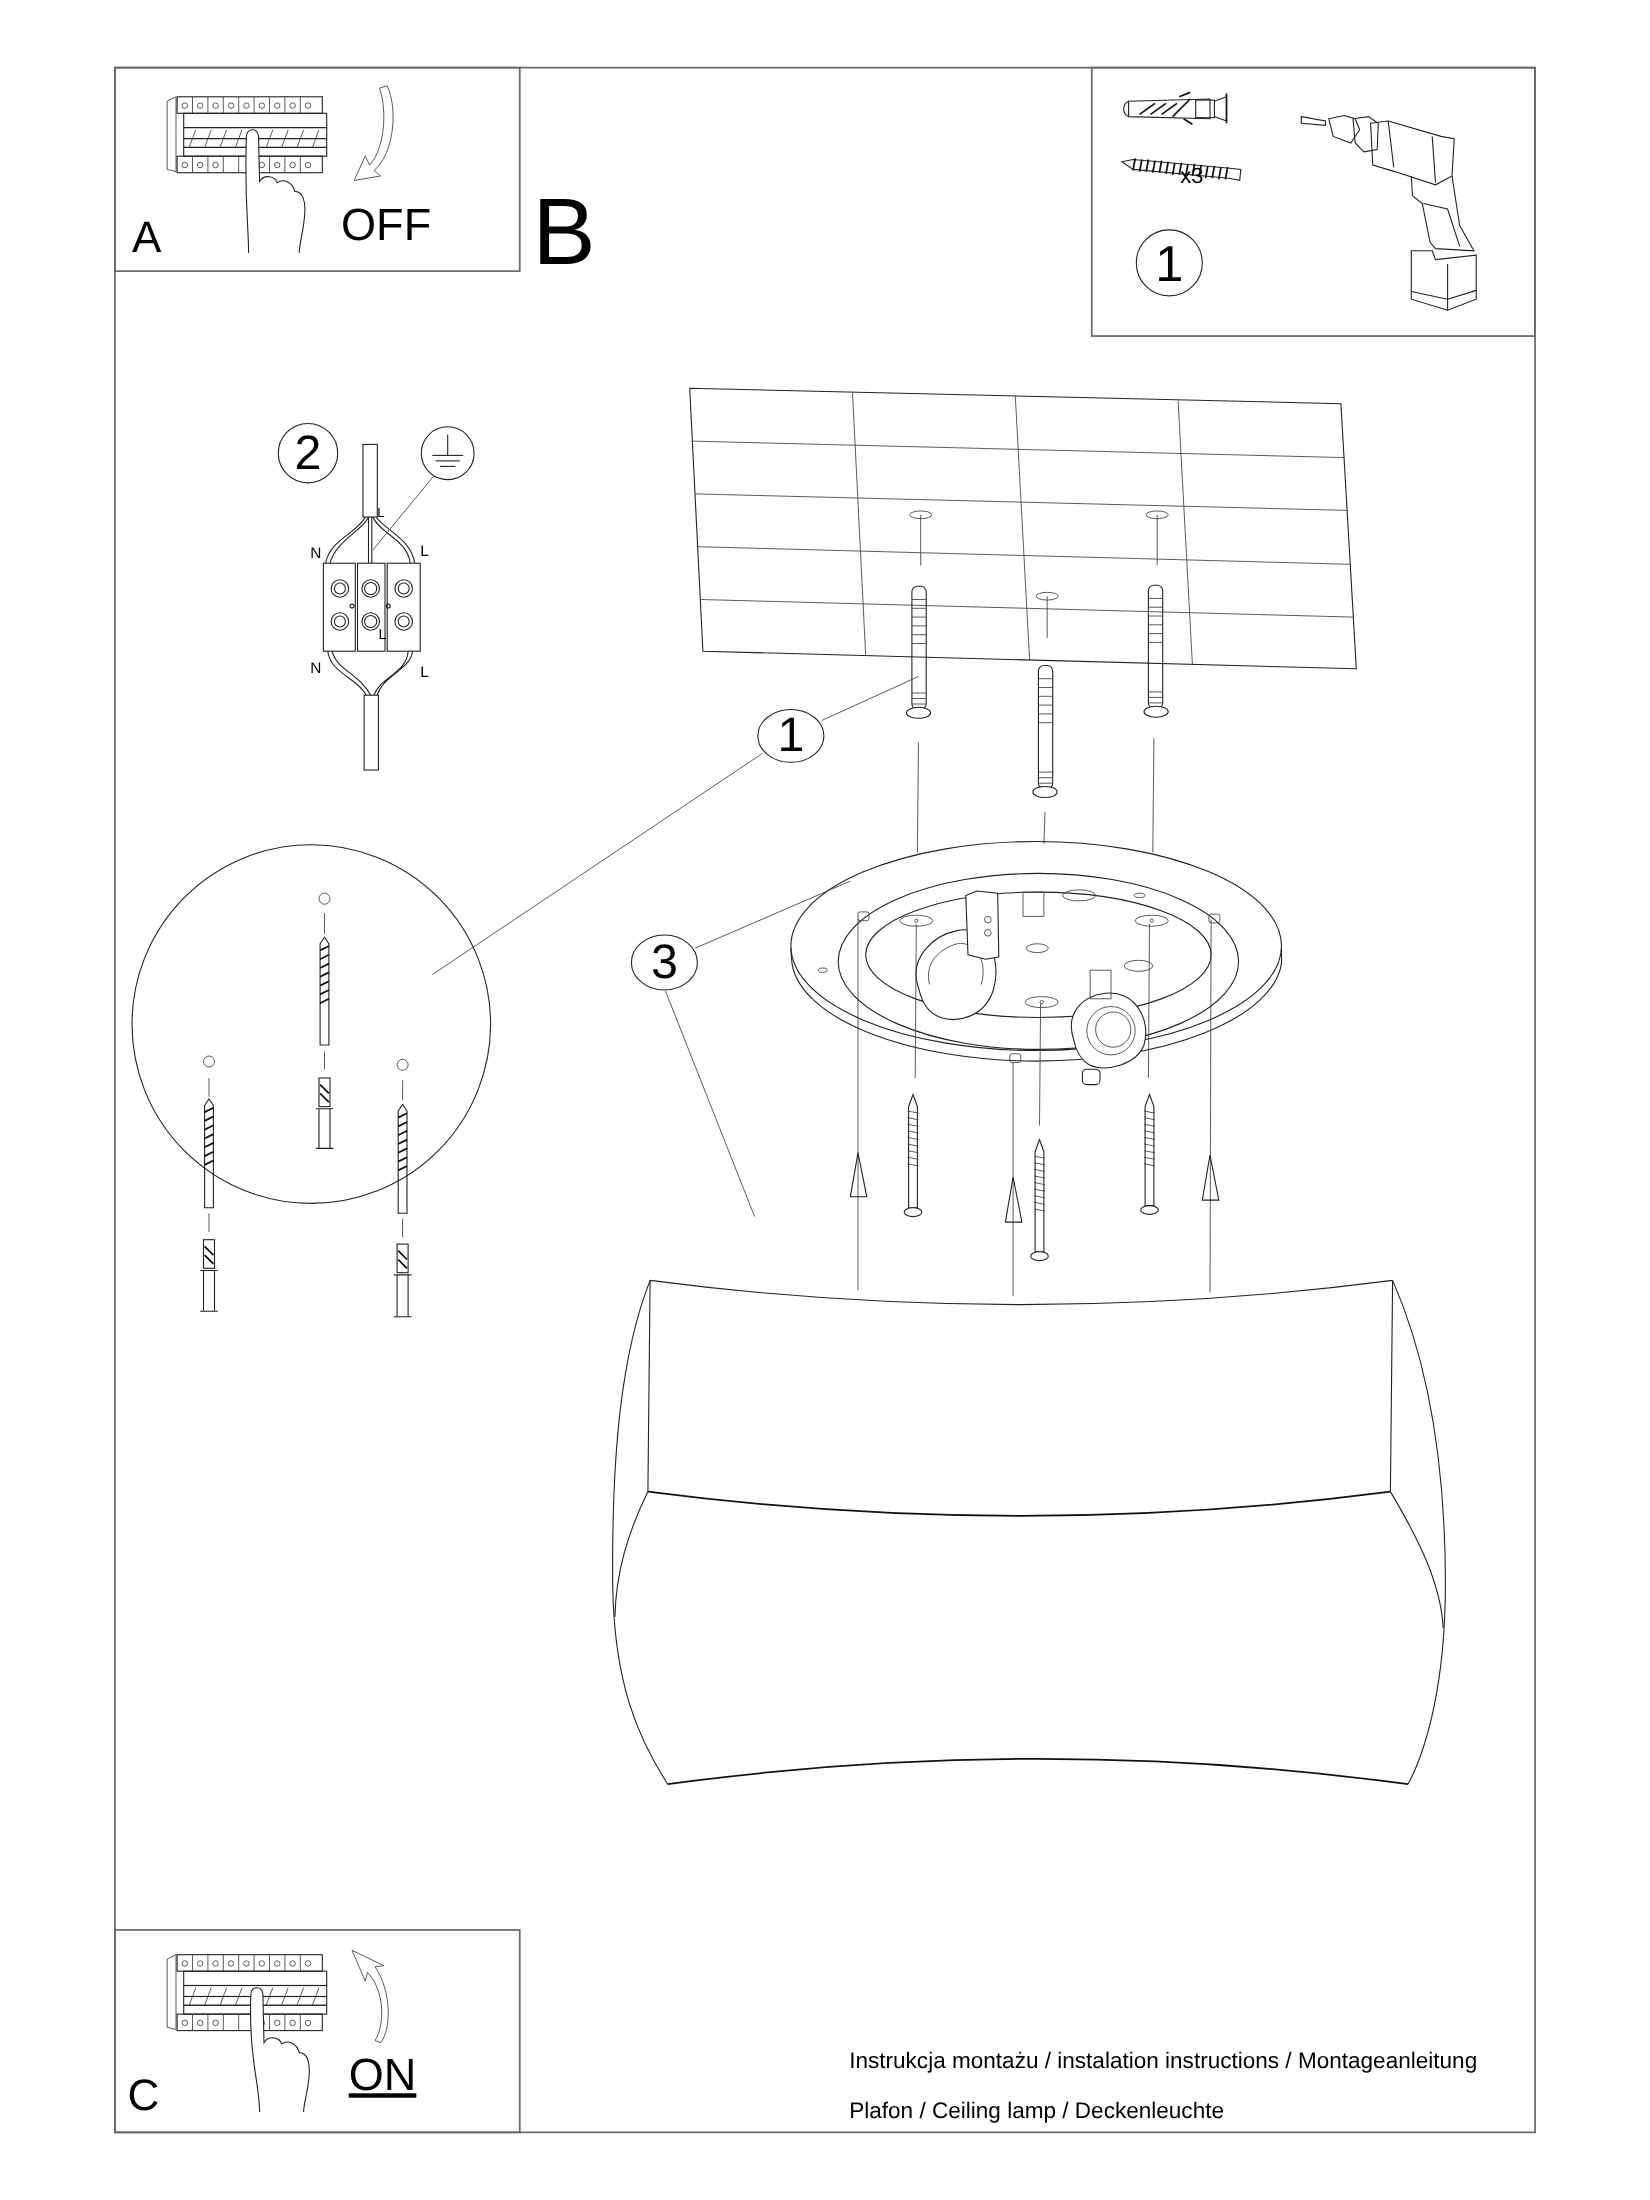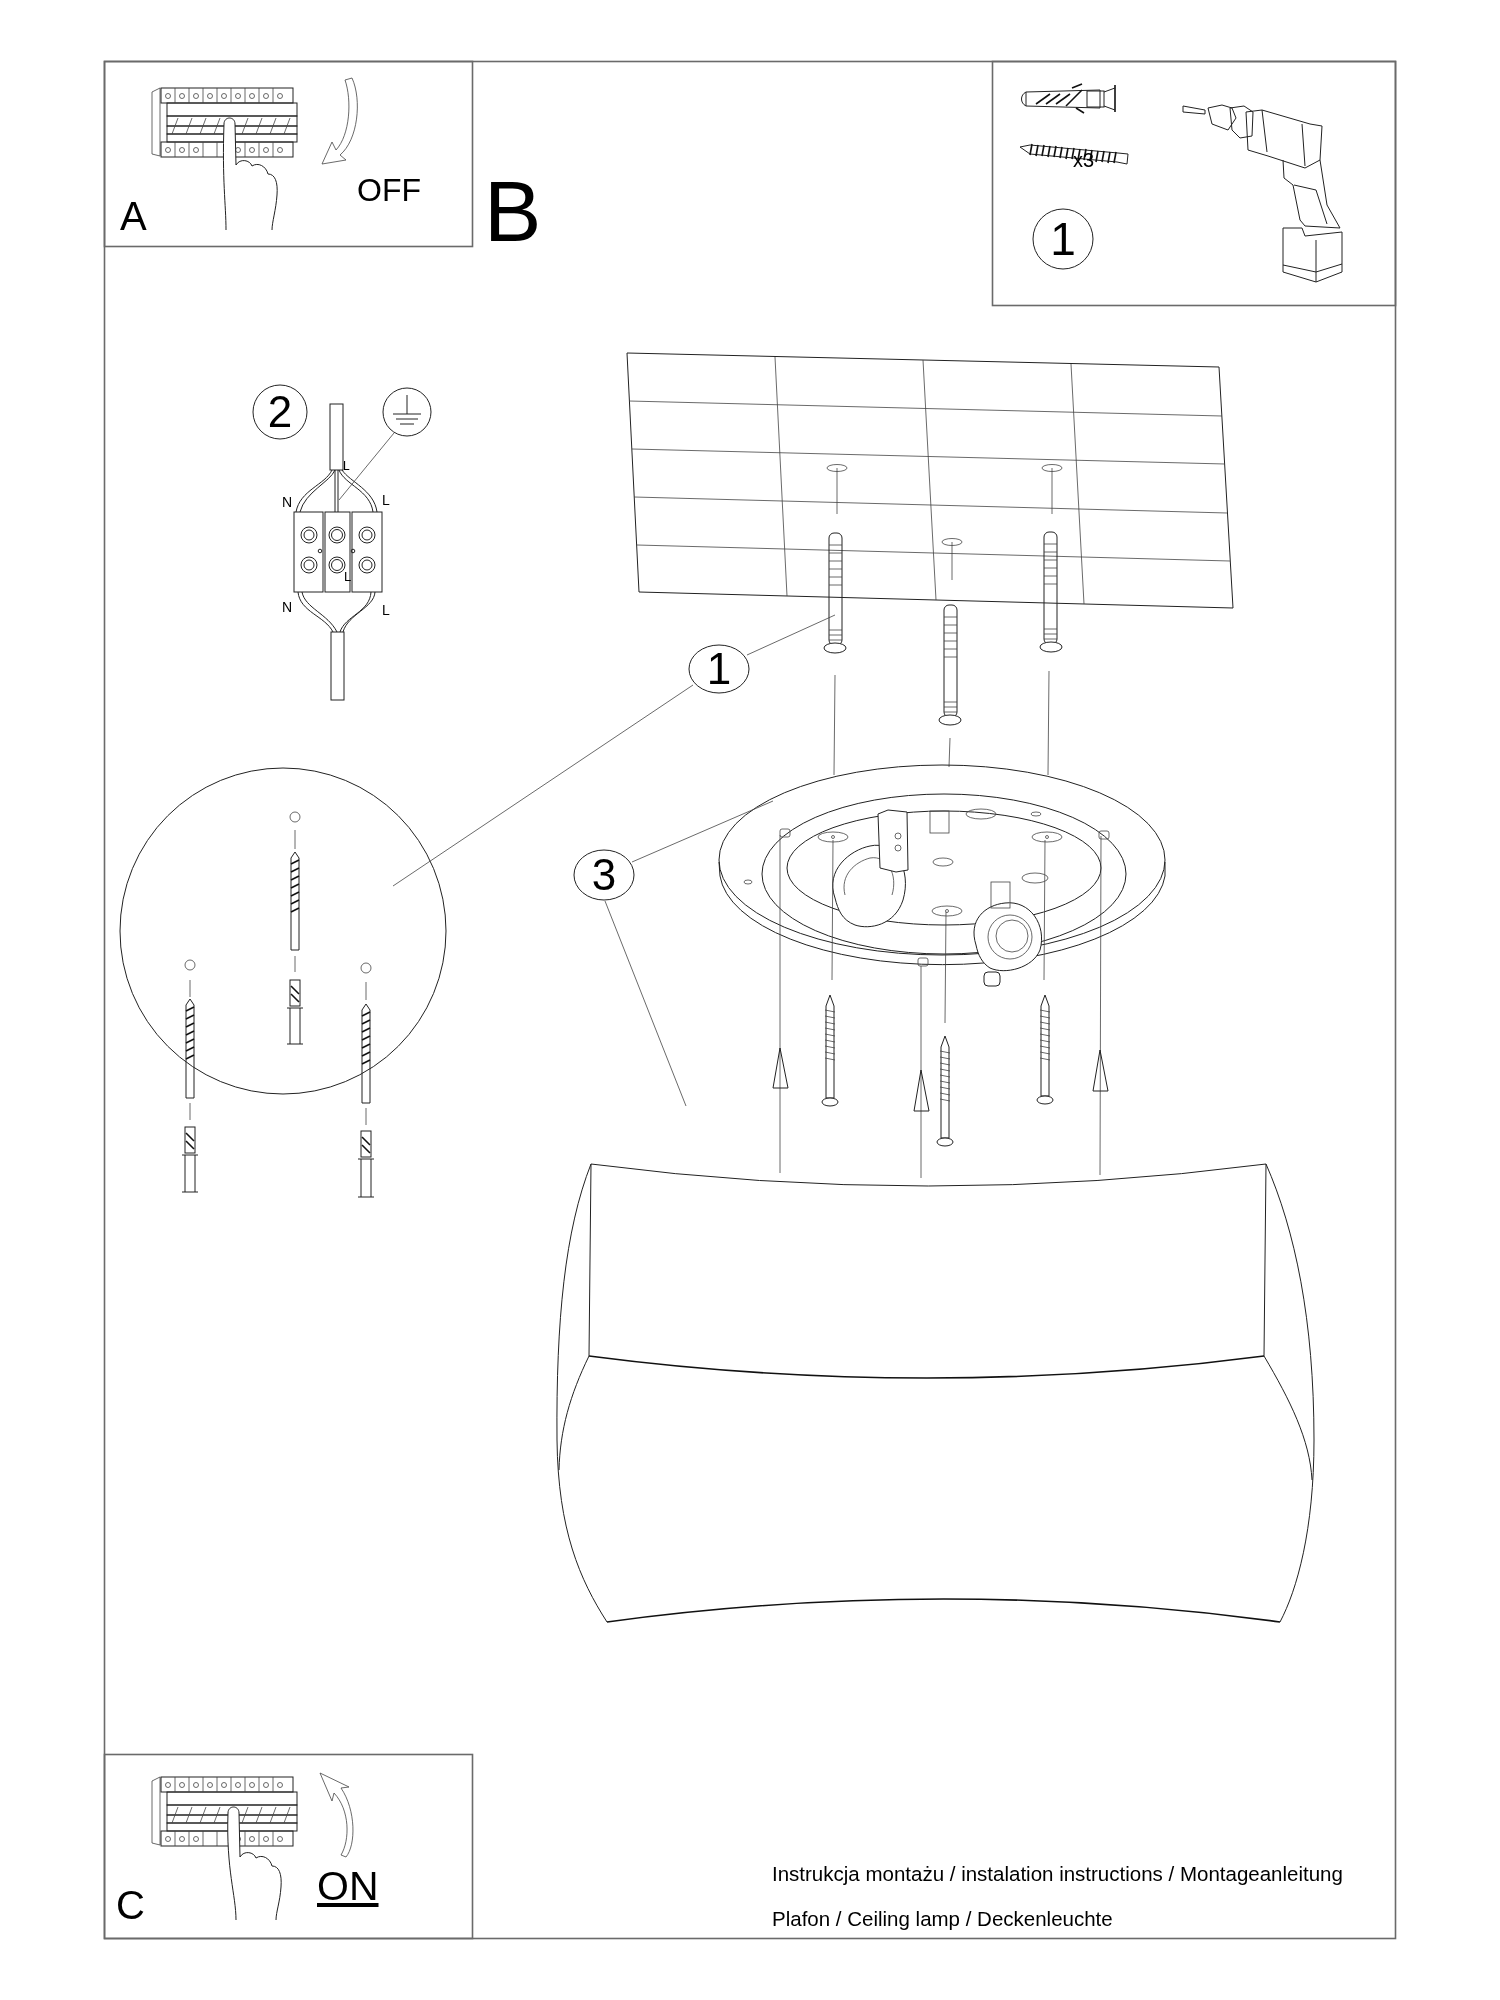--- a/index.html
+++ b/index.html
@@ -441,21 +441,21 @@
     <line x1="605" y1="901" x2="686" y2="1106"></line>
   </g>
   <g>
     <ellipse class="ln" cx="719" cy="669" rx="30" ry="24"></ellipse>
     <ellipse class="ln" cx="604" cy="875" rx="30" ry="25"></ellipse>
     <circle class="ln" cx="1063" cy="239" r="30"></circle>
   </g>
 </svg>
 
 <div class="lbl" style="left:120px;top:196px;font-size:40px;">A</div>
-<div class="lbl" style="left:310px;top:174px;font-size:32px;margin-left:47px;">OFF</div>
+<div class="lbl" style="left:310px;top:184px;font-size:41px;">OFF</div>
 <div class="lbl" style="left:484px;top:168px;font-size:86px;">B</div>
 <div class="lbl" style="left:116px;top:1885px;font-size:40px;">C</div>
 <div class="lbl" style="left:317px;top:1866px;font-size:41px;text-decoration:underline;">ON</div>
 
 <div class="lbl" style="left:1073px;top:122px;font-size:20px;margin-top:28px;">x3</div>
 <div class="step-num" style="left:1033px;top:209px;width:60px;height:60px;">1</div>
 
 <div class="step-num" style="left:253px;top:385px;width:54px;height:54px;font-size:44px;">2</div>
 <div class="lbl" style="left:282px;top:495px;font-size:14px;">N</div>
 <div class="lbl" style="left:382px;top:493px;font-size:14px;">L</div>

